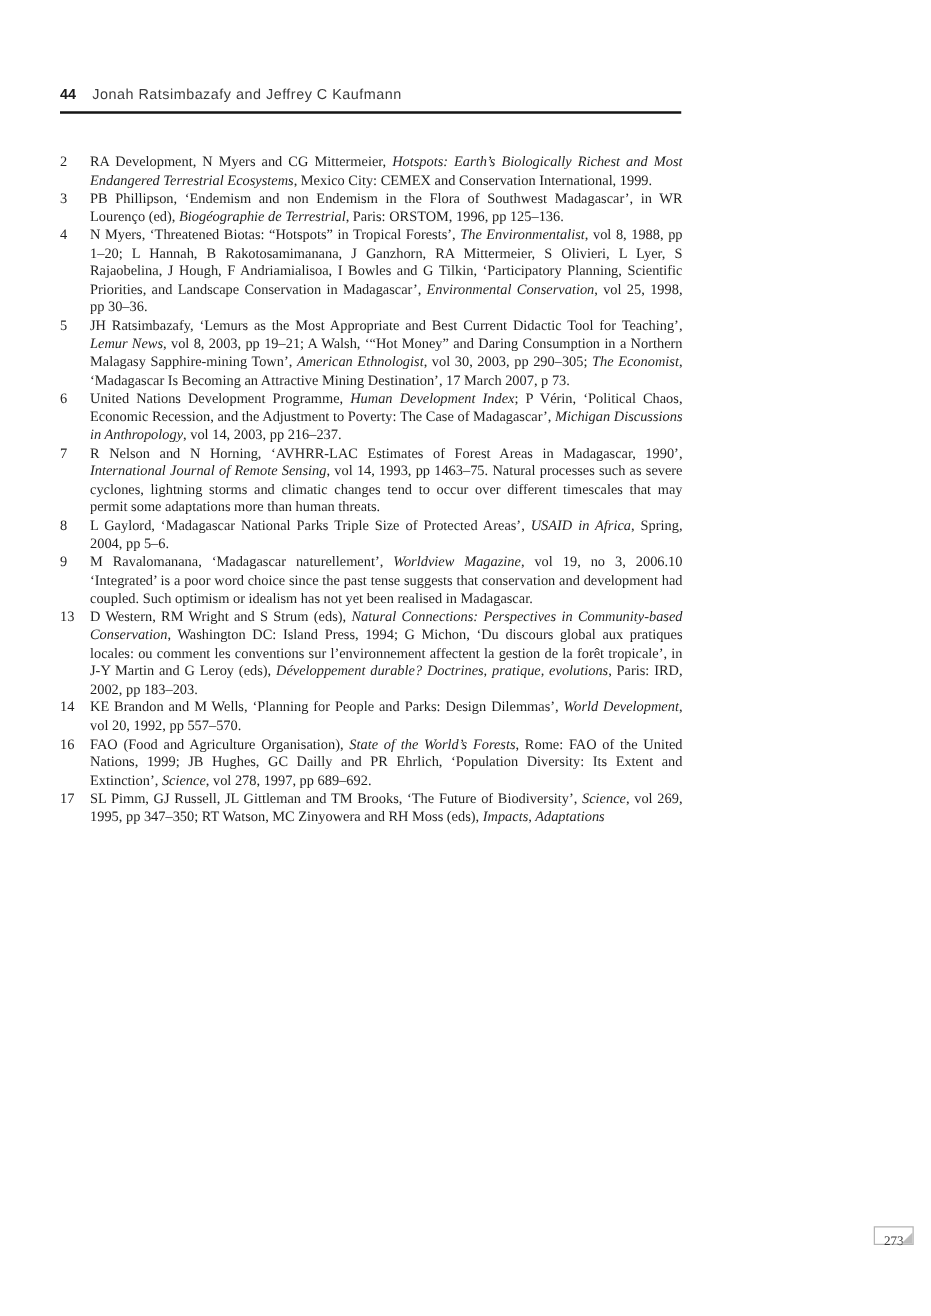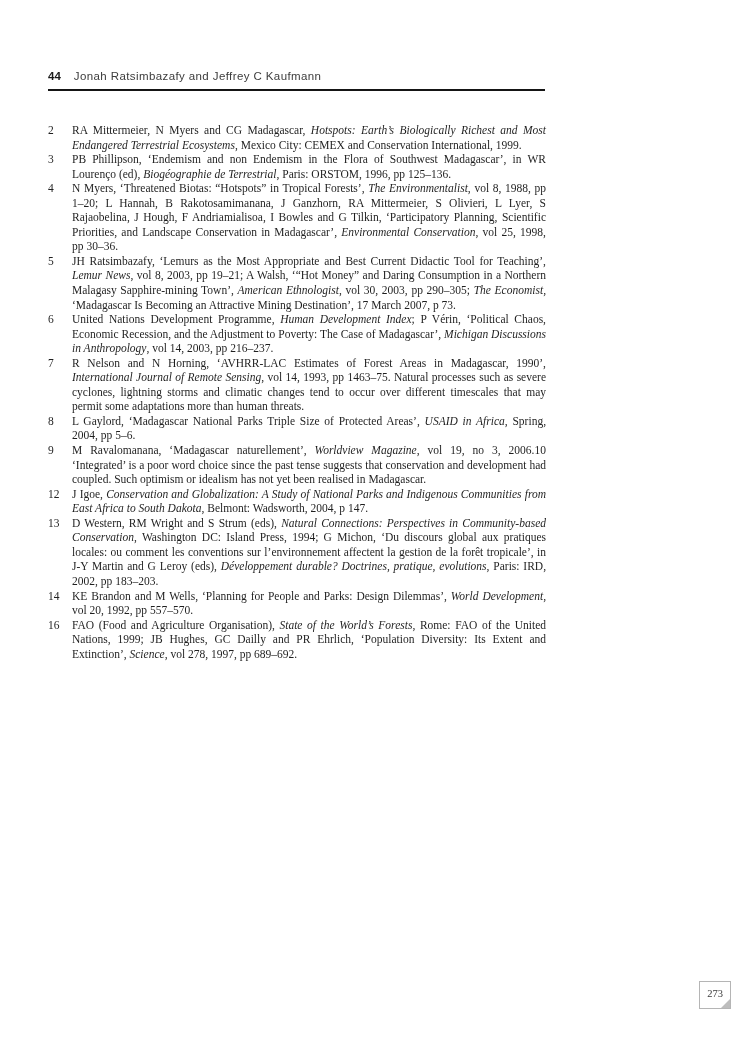--- a/index.html
+++ b/index.html
@@ -56,21 +56,21 @@
     width: 24px;
     text-indent: 0;
     text-align: left;
   }
   .it { font-style: italic; }
   .page-tab {
     position: absolute;
     left: 699px;
     top: 981px;
     width: 32px;
-    height: 28px;
+    height: 15px;
     background: #ffffff;
     border: 1px solid #b5b5b5;
     box-sizing: border-box;
     font-size: 10.5px;
     color: #3a3a3a;
     text-align: center;
     line-height: 24px;
   }
   .page-tab .fold {
     position: absolute;
@@ -88,32 +88,32 @@
 
 <div class="page">
 
   <div class="running-header">
     <span class="pagenum">44</span><span>Jonah Ratsimbazafy and Jeffrey C Kaufmann</span>
   </div>
 
   <div class="header-rule"></div>
 
   <div class="refs">
-      <div class="ref"><span class="num">2</span><span>RA Mittermeier, N Myers and CG Madagascar, </span><span class="it">Hotspots: Earth’s Biologically Richest and Most Endangered Terrestrial Ecosystems</span><span>, Mexico City: CEMEX and Conservation International, 1999.</span></div>
+      <div class="ref"><span class="num">2</span><span>RA Development, N Myers and CG Mittermeier, </span><span class="it">Hotspots: Earth’s Biologically Richest and Most Endangered Terrestrial Ecosystems</span><span>, Mexico City: CEMEX and Conservation International, 1999.</span></div>
       <div class="ref"><span class="num">3</span><span>PB Phillipson, ‘Endemism and non Endemism in the Flora of Southwest Madagascar’, in WR Lourenço (ed), </span><span class="it">Biogéographie de Terrestrial</span><span>, Paris: ORSTOM, 1996, pp 125–136.</span></div>
       <div class="ref"><span class="num">4</span><span>N Myers, ‘Threatened Biotas: “Hotspots” in Tropical Forests’, </span><span class="it">The Environmentalist</span><span>, vol 8, 1988, pp 1–20; L Hannah, B Rakotosamimanana, J Ganzhorn, RA Mittermeier, S Olivieri, L Lyer, S Rajaobelina, J Hough, F Andriamialisoa, I Bowles and G Tilkin, ‘Participatory Planning, Scientific Priorities, and Landscape Conservation in Madagascar’, </span><span class="it">Environmental Conservation</span><span>, vol 25, 1998, pp 30–36.</span></div>
       <div class="ref"><span class="num">5</span><span>JH Ratsimbazafy, ‘Lemurs as the Most Appropriate and Best Current Didactic Tool for Teaching’, </span><span class="it">Lemur News</span><span>, vol 8, 2003, pp 19–21; A Walsh, ‘“Hot Money” and Daring Consumption in a Northern Malagasy Sapphire-mining Town’, </span><span class="it">American Ethnologist</span><span>, vol 30, 2003, pp 290–305; </span><span class="it">The Economist</span><span>, ‘Madagascar Is Becoming an Attractive Mining Destination’, 17 March 2007, p 73.</span></div>
       <div class="ref"><span class="num">6</span><span>United Nations Development Programme, </span><span class="it">Human Development Index</span><span>; P Vérin, ‘Political Chaos, Economic Recession, and the Adjustment to Poverty: The Case of Madagascar’, </span><span class="it">Michigan Discussions in Anthropology</span><span>, vol 14, 2003, pp 216–237.</span></div>
       <div class="ref"><span class="num">7</span><span>R Nelson and N Horning, ‘AVHRR-LAC Estimates of Forest Areas in Madagascar, 1990’, </span><span class="it">International Journal of Remote Sensing</span><span>, vol 14, 1993, pp 1463–75. Natural processes such as severe cyclones, lightning storms and climatic changes tend to occur over different timescales that may permit some adaptations more than human threats.</span></div>
       <div class="ref"><span class="num">8</span><span>L Gaylord, ‘Madagascar National Parks Triple Size of Protected Areas’, </span><span class="it">USAID in Africa</span><span>, Spring, 2004, pp 5–6.</span></div>
       <div class="ref"><span class="num">9</span><span>M Ravalomanana, ‘Madagascar naturellement’, </span><span class="it">Worldview Magazine</span><span>, vol 19, no 3, 2006.10 ‘Integrated’ is a poor word choice since the past tense suggests that conservation and development had coupled. Such optimism or idealism has not yet been realised in Madagascar.</span></div>
-      <div class="ref"><span class="num">12</span><span>J Igoe, </span><span class="it">Conservation and Globalization: A Study of National Parks and Indigenous Communities from East Africa to South Dakota</span><span>, Belmont: Wadsworth, 2004, p 147.</span></div>
       <div class="ref"><span class="num">13</span><span>D Western, RM Wright and S Strum (eds), </span><span class="it">Natural Connections: Perspectives in Community-based Conservation</span><span>, Washington DC: Island Press, 1994; G Michon, ‘Du discours global aux pratiques locales: ou comment les conventions sur l’environnement affectent la gestion de la forêt tropicale’, in J-Y Martin and G Leroy (eds), </span><span class="it">Développement durable? Doctrines, pratique, evolutions</span><span>, Paris: IRD, 2002, pp 183–203.</span></div>
       <div class="ref"><span class="num">14</span><span>KE Brandon and M Wells, ‘Planning for People and Parks: Design Dilemmas’, </span><span class="it">World Development</span><span>, vol 20, 1992, pp 557–570.</span></div>
       <div class="ref"><span class="num">16</span><span>FAO (Food and Agriculture Organisation), </span><span class="it">State of the World’s Forests</span><span>, Rome: FAO of the United Nations, 1999; JB Hughes, GC Dailly and PR Ehrlich, ‘Population Diversity: Its Extent and Extinction’, </span><span class="it">Science</span><span>, vol 278, 1997, pp 689–692.</span></div>
+      <div class="ref"><span class="num">17</span><span>SL Pimm, GJ Russell, JL Gittleman and TM Brooks, ‘The Future of Biodiversity’, </span><span class="it">Science</span><span>, vol 269, 1995, pp 347–350; RT Watson, MC Zinyowera and RH Moss (eds), </span><span class="it">Impacts, Adaptations</span></div>
     </div>
 
   <div class="page-tab">
     <span>273</span>
     <span class="fold"></span>
   </div>
 
 </div>
 
 </body></html>

